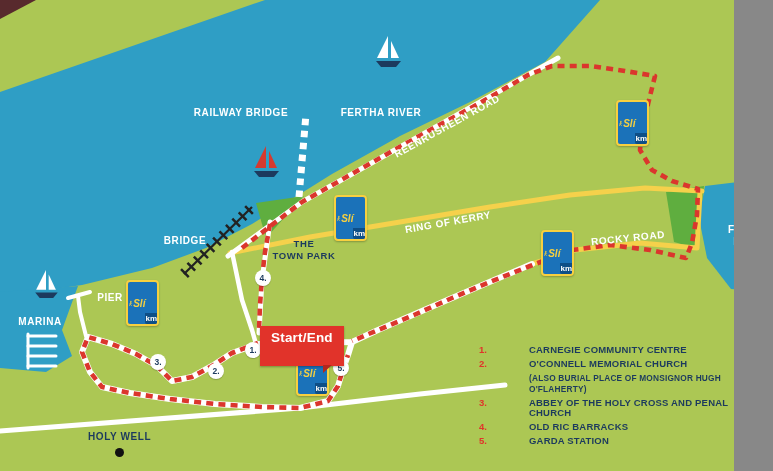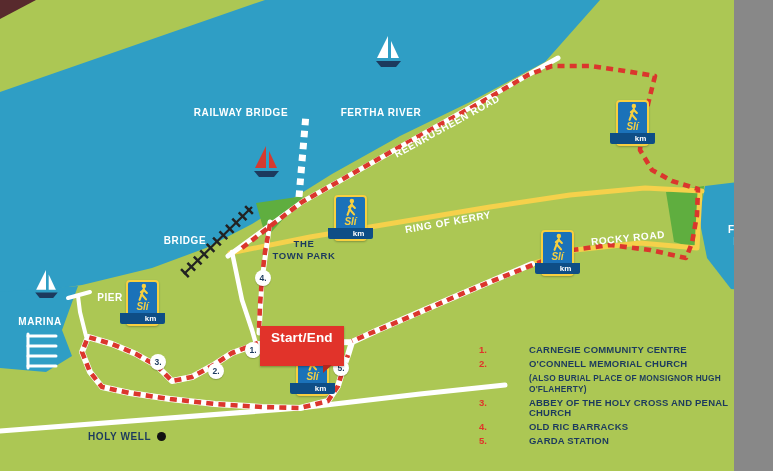--- a/index.html
+++ b/index.html
@@ -13,30 +13,29 @@
     position:absolute;color:#FFFFFF;font-weight:bold;font-size:10px;
     letter-spacing:.6px;white-space:nowrap;transform:translate(-50%,-50%);
     text-transform:uppercase;
   }
   .navy{color:#1C3A5E;}
   .two-line{text-align:center;line-height:12px;}
   
   .sli-sign{
     position:absolute;width:33px;height:46px;background:#1B72B9;
     border:2px solid #F7D040;border-radius:4px;box-sizing:border-box;
-    display:flex;flex-direction:column;align-items:center;
+    display:flex;flex-direction:row;align-items:center;
     box-shadow:0 1px 2px rgba(0,0,0,.25);
   }
   .sli-fig{margin-top:1px;height:19px;}
   .sli-word{color:#F7D040;font-style:italic;font-weight:bold;font-size:10px;line-height:9px;}
   .sli-km{
     margin-top:auto;width:100%;text-align:center;background:#0E4E86;
     color:#fff;font-size:8px;font-weight:bold;line-height:11px;
     border-radius:0 0 2px 2px;
-    padding-left:16px;
   }
   
   .poi{
     position:absolute;width:16px;height:16px;border-radius:50%;background:#FFFFFF;
     color:#1C3A5E;font-size:8.5px;font-weight:bold;display:flex;align-items:center;
     justify-content:center;transform:translate(-50%,-50%);
     box-shadow:0 1px 1px rgba(0,0,0,.2);
   }
   
   .startend{
@@ -49,21 +48,21 @@
     border-top:8px solid #B3271E;border-right:9px solid transparent;
   }
   
   .legend{position:absolute;left:479px;top:345px;width:292px;}
   .legend-row{display:flex;margin-bottom:3.5px;}
   .legend-num{width:15px;flex:none;color:#E1332A;font-weight:bold;font-size:9.5px;line-height:10.5px;}
   .legend-label{color:#1C3A5E;font-weight:bold;font-size:9.5px;line-height:10.5px;letter-spacing:.2px;text-transform:uppercase;margin-left:35px;}
   .legend-note .legend-label{font-size:8.3px;}
   .holywell{
     position:absolute;left:88px;top:431px;display:flex;align-items:center;gap:6px;
-    color:#1C3A5E;font-weight:bold;font-size:10px;letter-spacing:.6px;
+    color:#1C3A5E;font-weight:bold;font-size:10px;letter-spacing:.6px;flex-direction:column;
   }
   .holywell .dot{width:9px;height:9px;border-radius:50%;background:#111;}
 </style>
 </head>
 <body>
 
 <div class="stage">
 
   <svg class="map-svg" width="773" height="471" viewBox="0 0 773 471">
 

